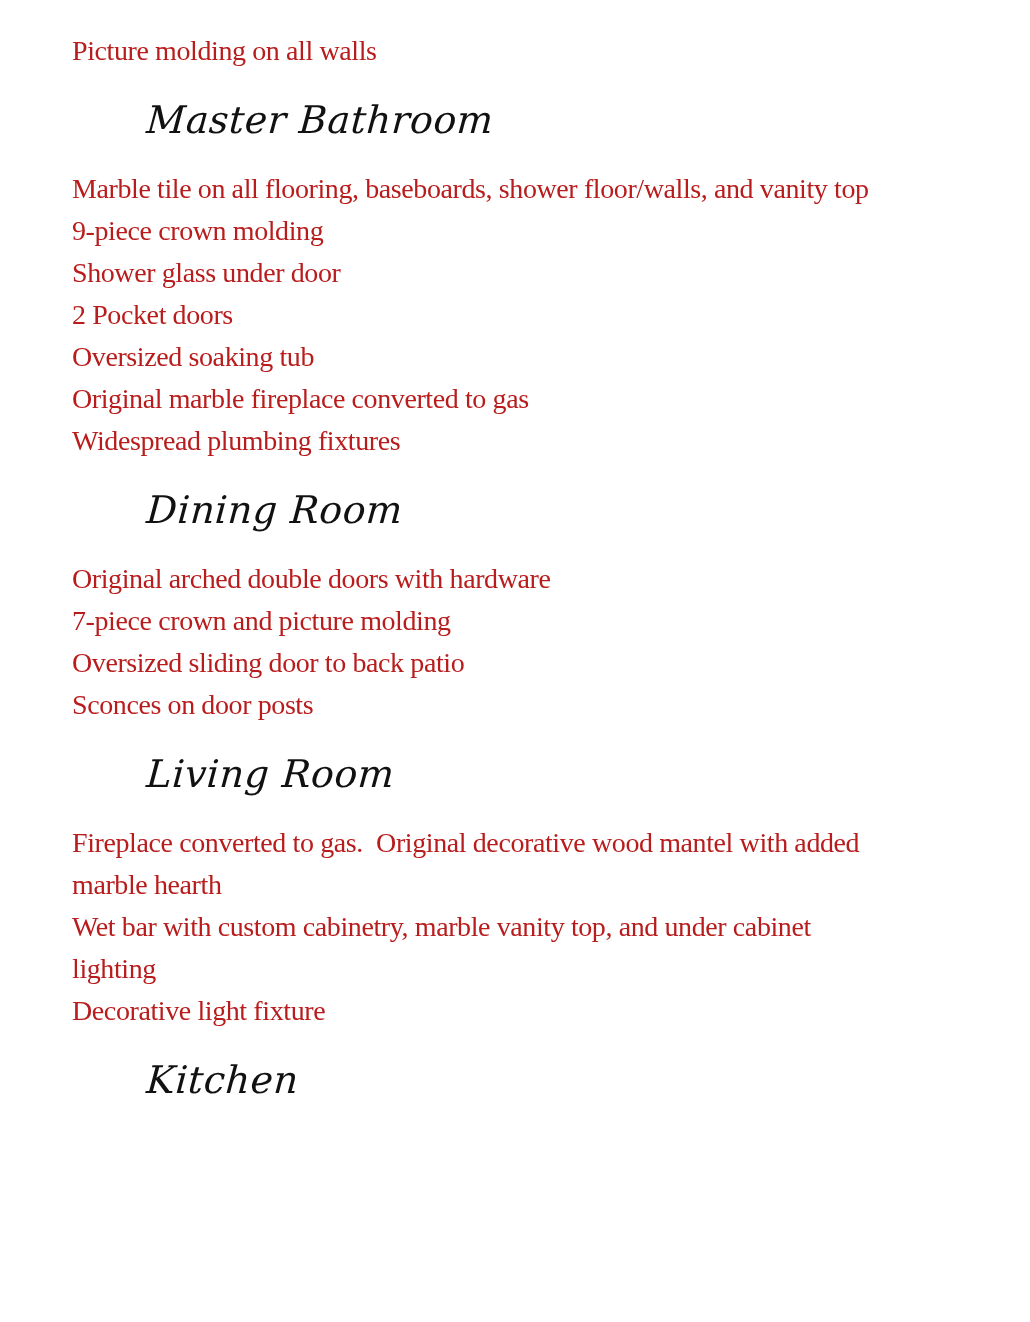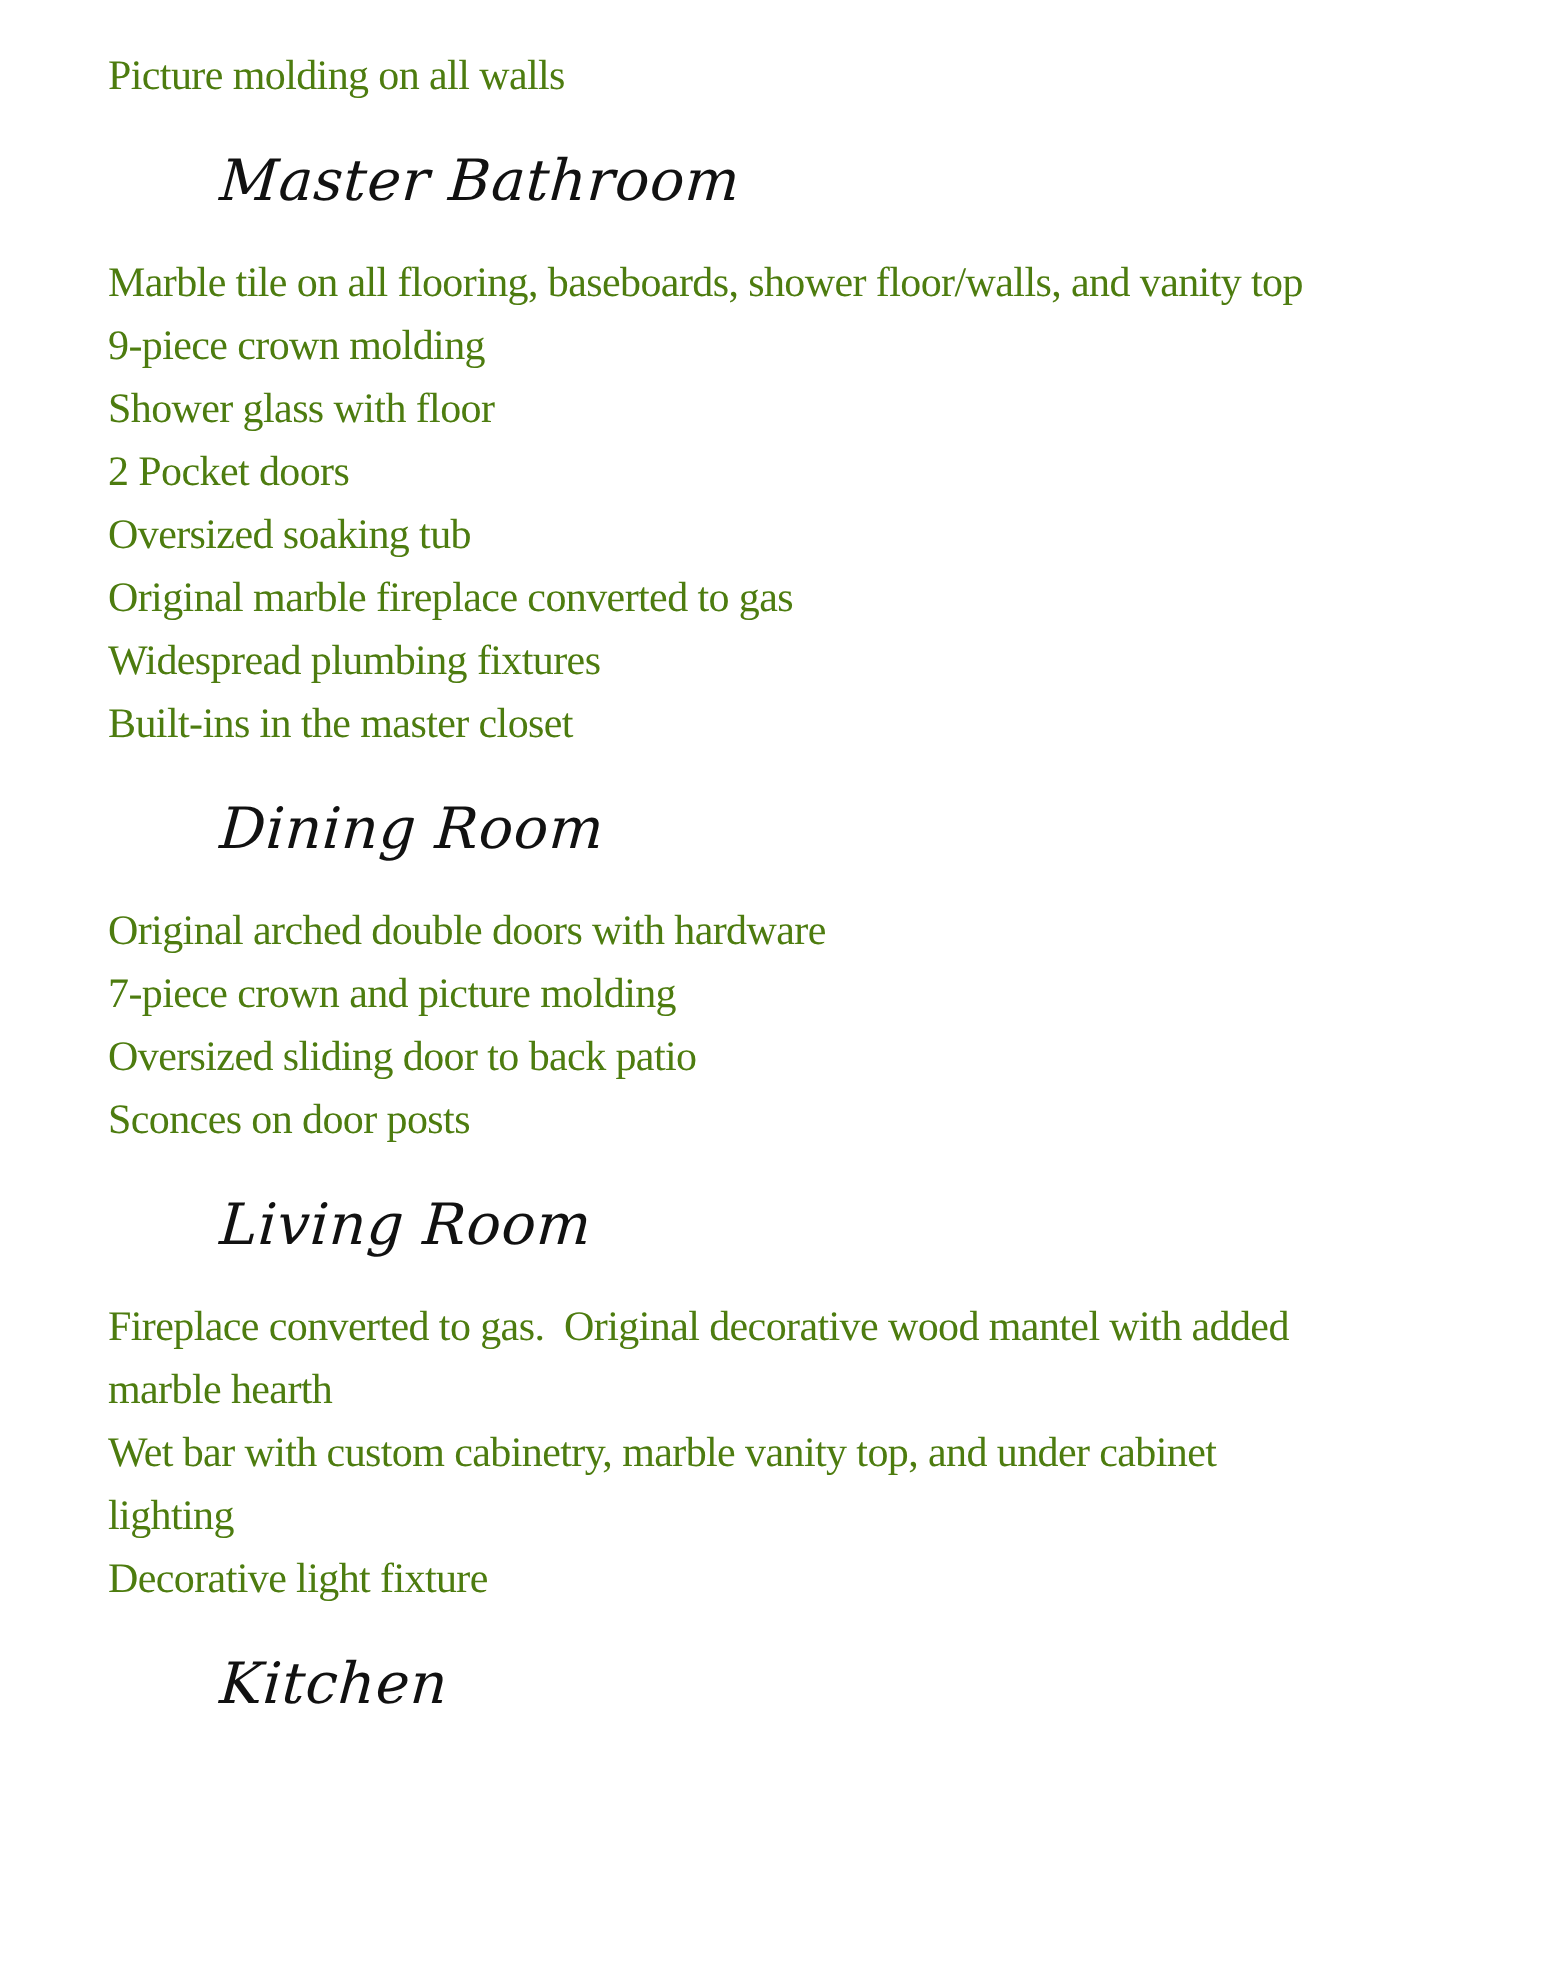--- a/index.html
+++ b/index.html
@@ -20,21 +20,21 @@
   }
   .doc-body {
     width: 950px;
   }
   .doc-item {
     margin: 0;
     font-size: 28px;
     line-height: 42px;
     letter-spacing: -0.4px;
     white-space: pre-wrap;
-    color: #4d7c0f;
+    color: #b91c1c;
   }
   .section-heading {
     margin: 24px 0 24px 73px;
     font-family: "DejaVu Serif", "Liberation Serif", serif;
     font-style: italic;
     font-weight: 500;
     font-size: 38px;
     line-height: 48px;
     letter-spacing: 0.5px;
     color: #111111;
@@ -49,26 +49,25 @@
   <div class="doc-body">
     <div id="intro-list">
         <p class="doc-item">Picture molding on all walls</p>
       </div>
     <div id="section-list">
         <section>
     <h2 class="section-heading">Master Bathroom</h2>
     <div>
             <p class="doc-item">Marble tile on all flooring, baseboards, shower floor/walls, and vanity top</p>
             <p class="doc-item">9-piece crown molding</p>
-            <p class="doc-item">Shower glass with floor</p>
+            <p class="doc-item">Shower glass under door</p>
             <p class="doc-item">2 Pocket doors</p>
             <p class="doc-item">Oversized soaking tub</p>
             <p class="doc-item">Original marble fireplace converted to gas</p>
             <p class="doc-item">Widespread plumbing fixtures</p>
-            <p class="doc-item">Built-ins in the master closet</p>
           </div>
   </section>
         <section>
     <h2 class="section-heading">Dining Room</h2>
     <div>
             <p class="doc-item">Original arched double doors with hardware</p>
             <p class="doc-item">7-piece crown and picture molding</p>
             <p class="doc-item">Oversized sliding door to back patio</p>
             <p class="doc-item">Sconces on door posts</p>
           </div>

